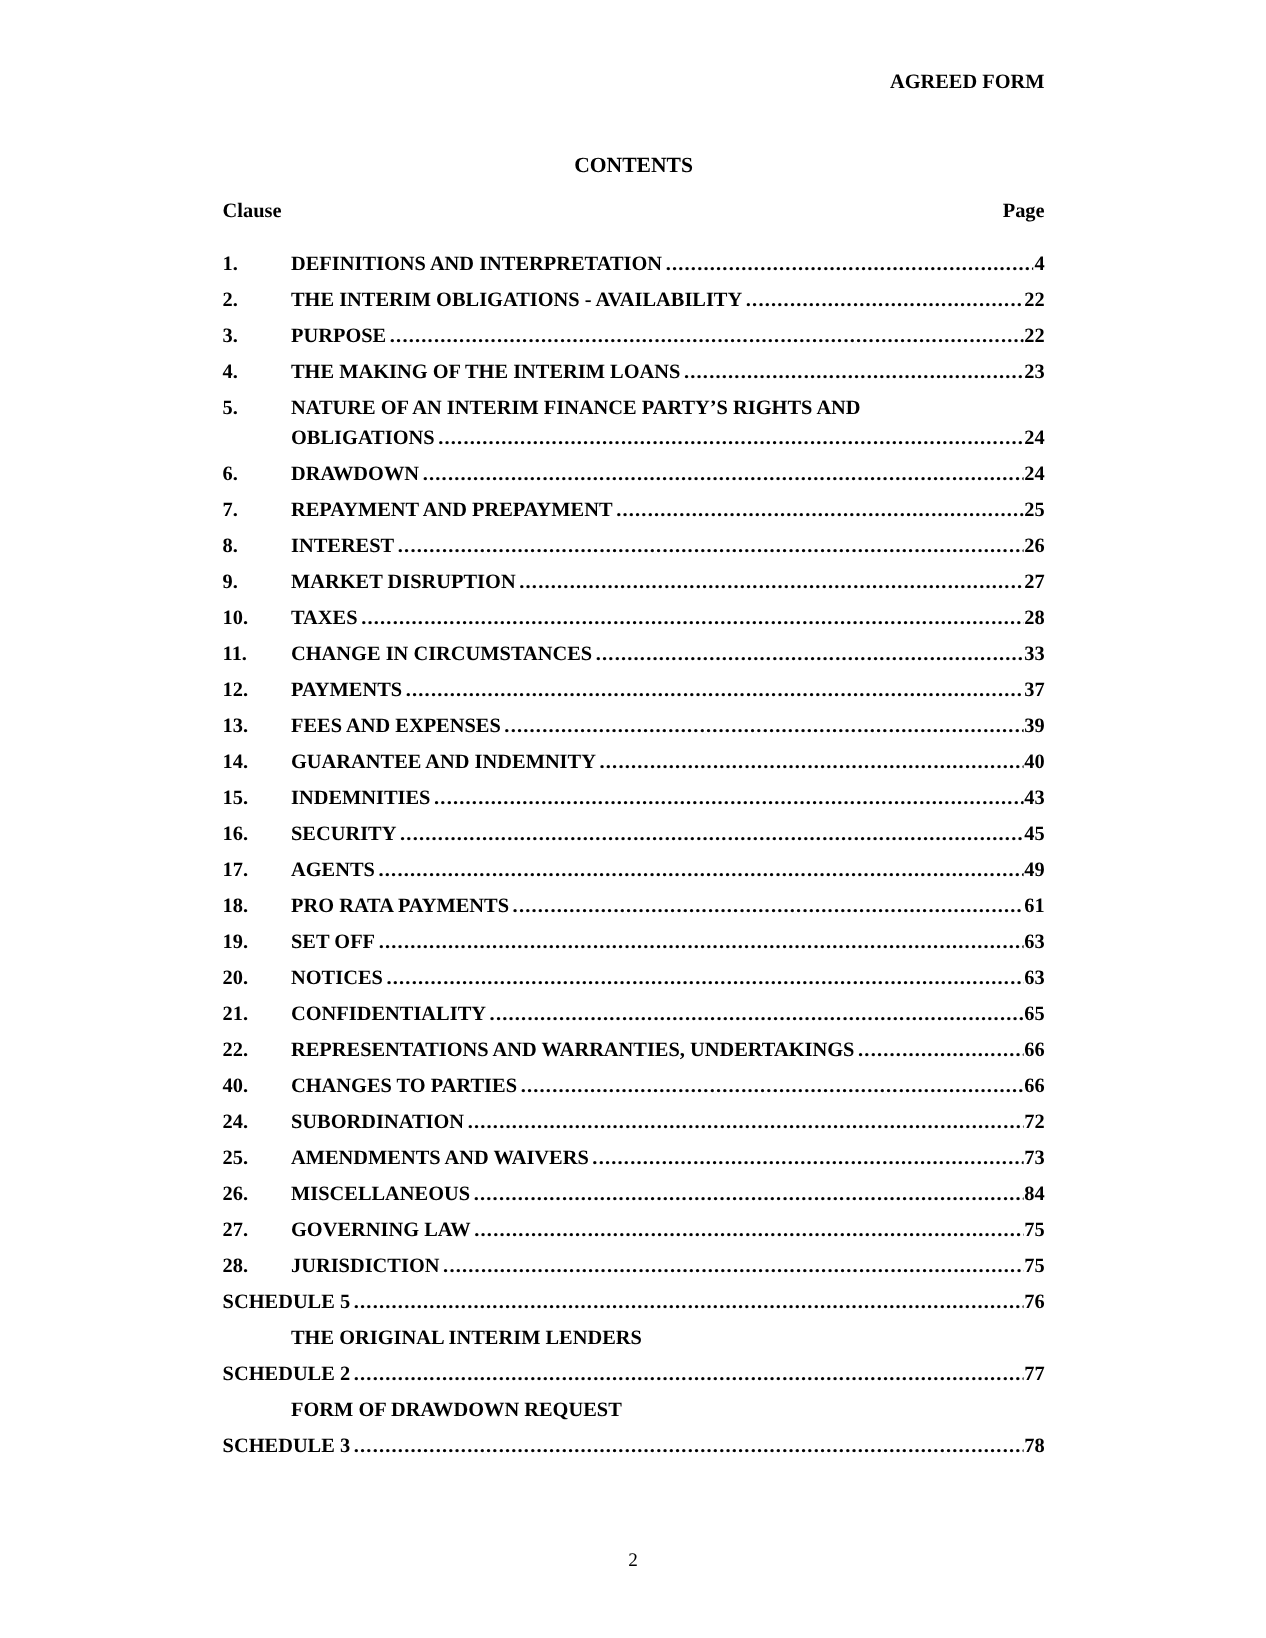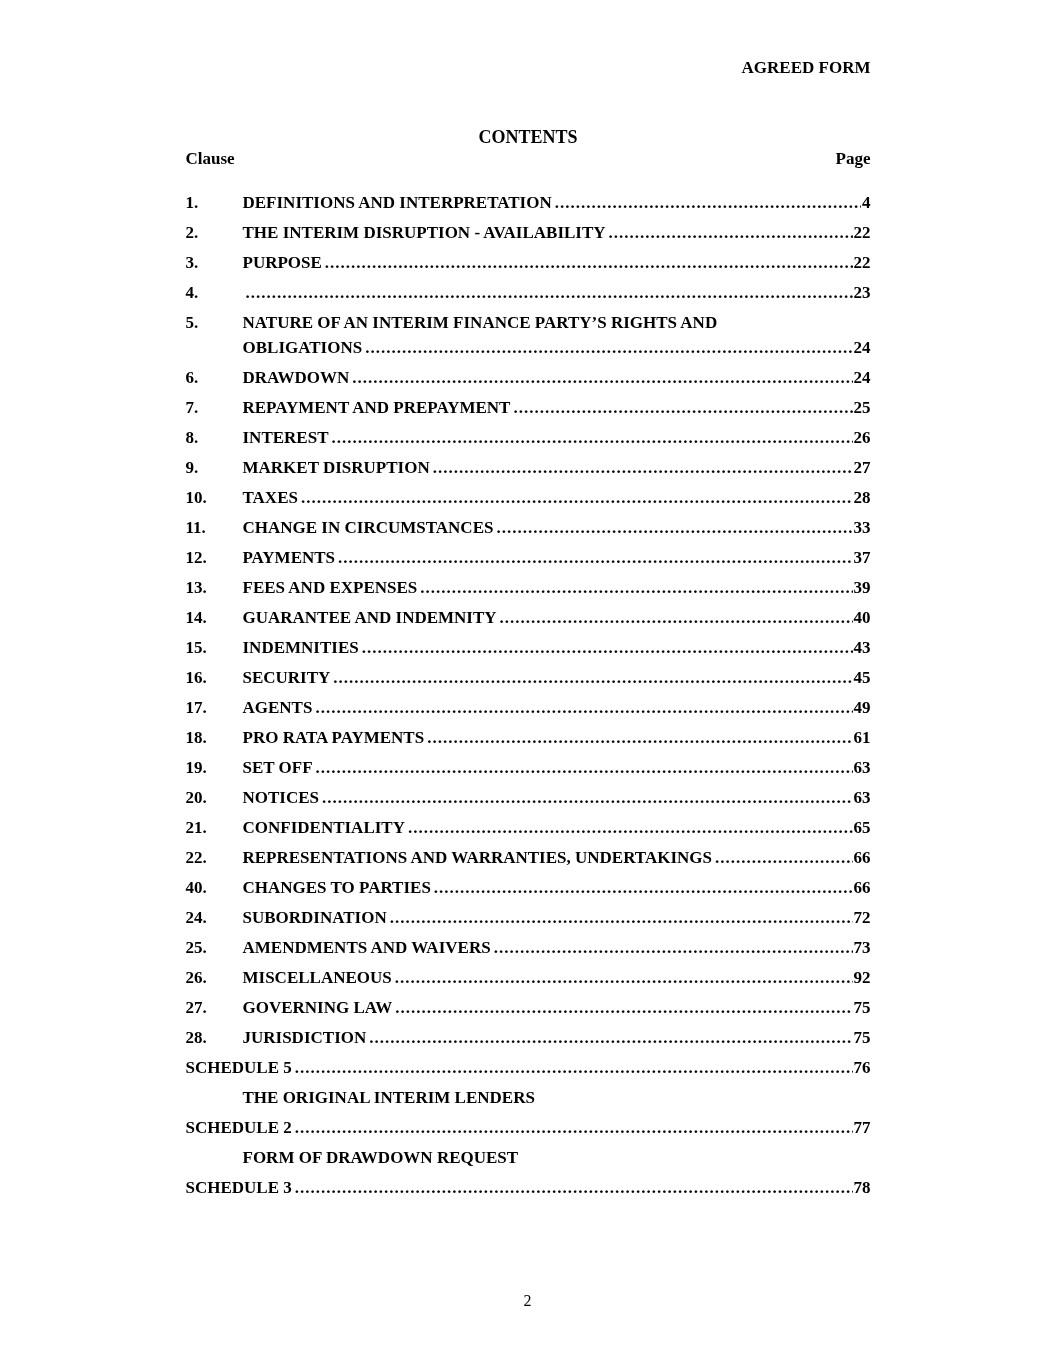--- a/index.html
+++ b/index.html
@@ -29,20 +29,21 @@
     text-align: center;
     font-size: 18px;
     line-height: 22px;
     margin-top: 48px;
   }
   .clause-page-row {
     display: flex;
     justify-content: space-between;
     font-size: 17px;
     line-height: 21px;
+    margin-top: 17px;
   }
   .toc {
     margin-top: 21px;
   }
   .toc-entry {
     display: flex;
     font-size: 17px;
     line-height: 25px;
     margin-bottom: 5px;
   }
@@ -110,21 +111,21 @@
             <span class="leader"></span>
             <span class="toc-page">4</span>
           </div>
         </span>
   </div>
 
   <div class="toc-entry">
     <span class="toc-num">2.</span>
     <span class="toc-body">
           <div class="toc-line final">
-            <span class="t">THE INTERIM DISRUPTION - AVAILABILITY</span>
+            <span class="t">THE INTERIM OBLIGATIONS - AVAILABILITY</span>
             <span class="leader"></span>
             <span class="toc-page">22</span>
           </div>
         </span>
   </div>
 
   <div class="toc-entry">
     <span class="toc-num">3.</span>
     <span class="toc-body">
           <div class="toc-line final">
@@ -132,20 +133,21 @@
             <span class="leader"></span>
             <span class="toc-page">22</span>
           </div>
         </span>
   </div>
 
   <div class="toc-entry">
     <span class="toc-num">4.</span>
     <span class="toc-body">
           <div class="toc-line final">
+            <span class="t">THE MAKING OF THE INTERIM LOANS</span>
             <span class="leader"></span>
             <span class="toc-page">23</span>
           </div>
         </span>
   </div>
 
   <div class="toc-entry">
     <span class="toc-num">5.</span>
     <span class="toc-body">
           <div class="toc-line">NATURE OF AN INTERIM FINANCE PARTY’S RIGHTS AND</div>
@@ -376,21 +378,21 @@
           </div>
         </span>
   </div>
 
   <div class="toc-entry">
     <span class="toc-num">26.</span>
     <span class="toc-body">
           <div class="toc-line final">
             <span class="t">MISCELLANEOUS</span>
             <span class="leader"></span>
-            <span class="toc-page">92</span>
+            <span class="toc-page">84</span>
           </div>
         </span>
   </div>
 
   <div class="toc-entry">
     <span class="toc-num">27.</span>
     <span class="toc-body">
           <div class="toc-line final">
             <span class="t">GOVERNING LAW</span>
             <span class="leader"></span>

